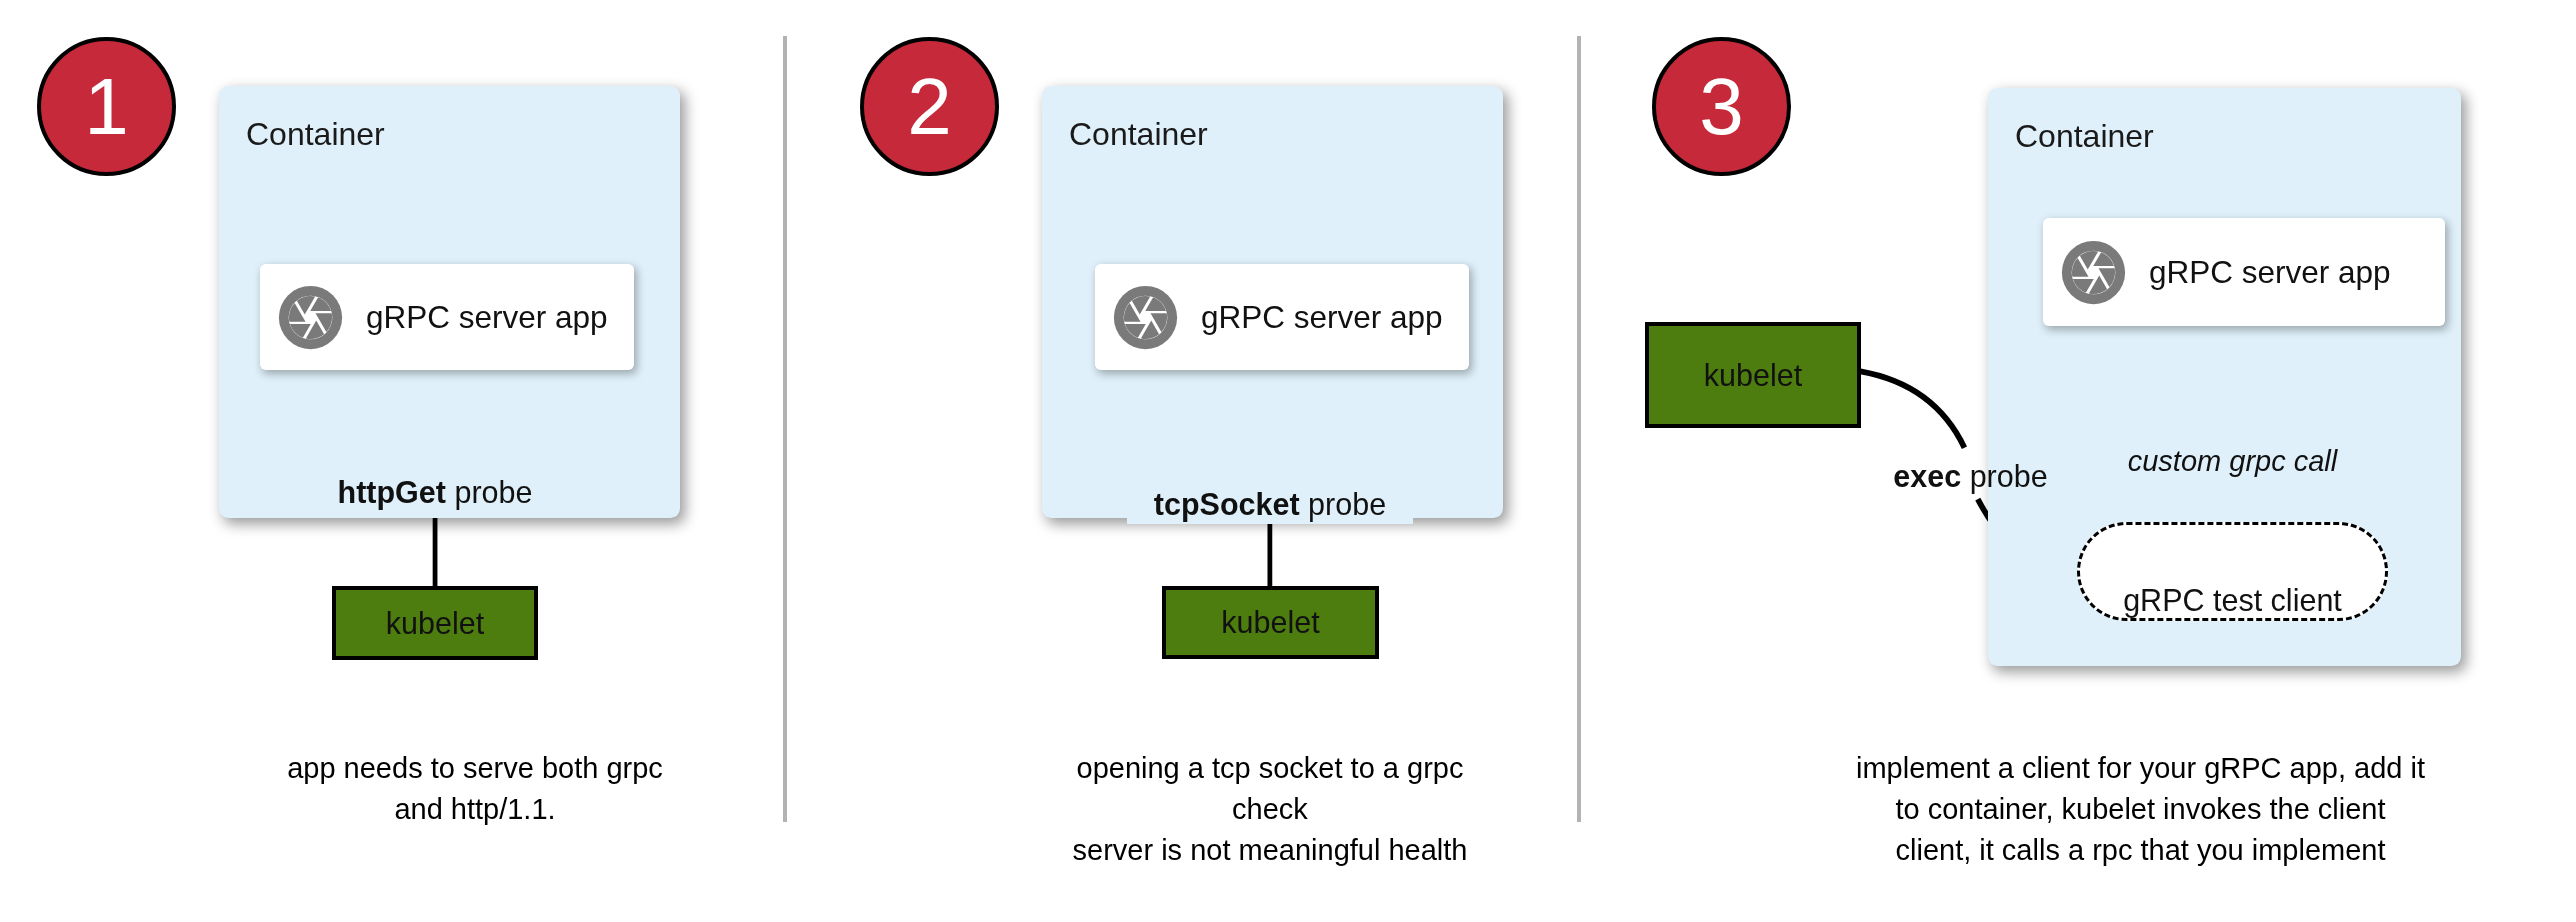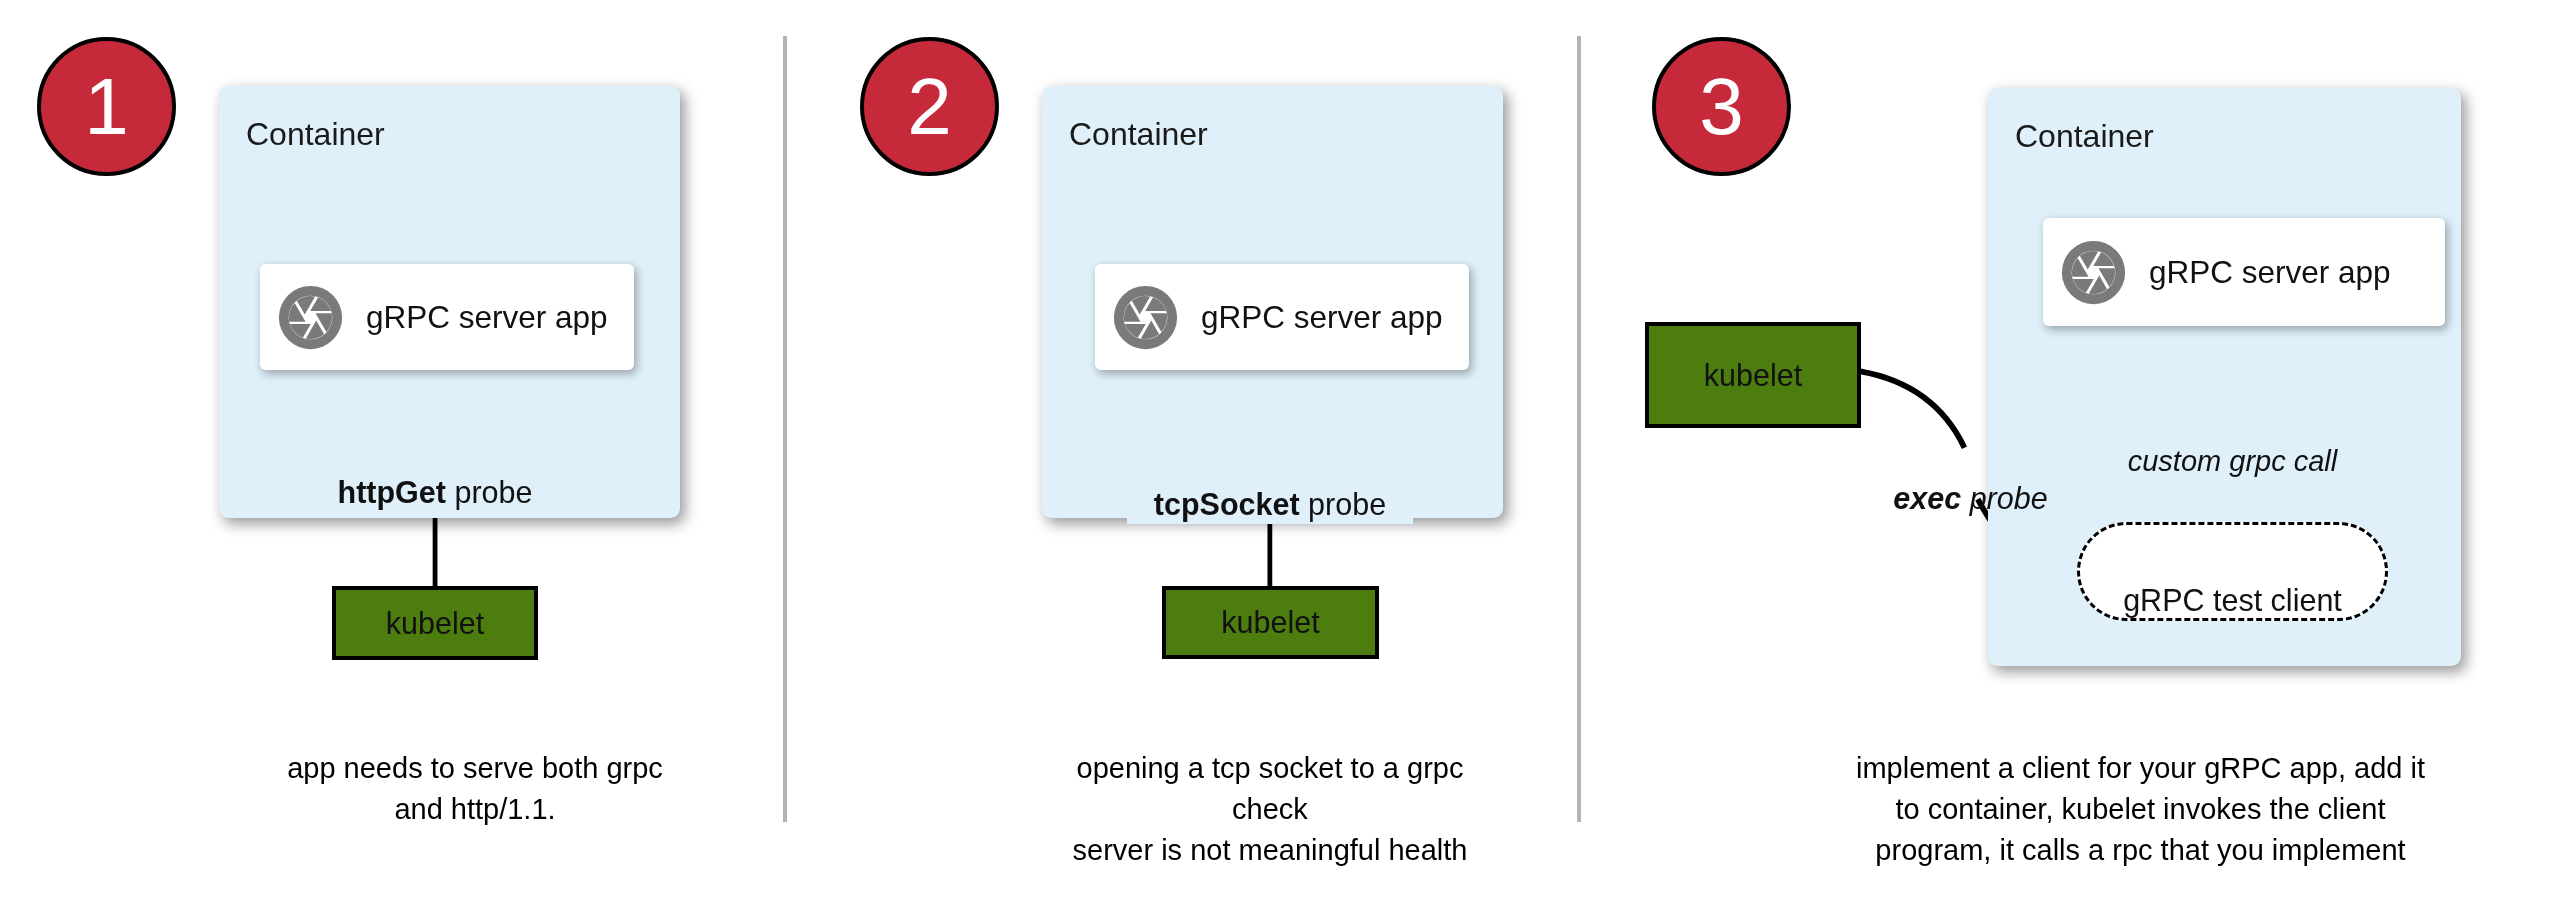--- a/index.html
+++ b/index.html
@@ -145,25 +145,25 @@
     <circle cx="12" cy="12" r="7.6" fill="#FFFFFF"></circle>
     <g transform="translate(12 12) scale(0.75) translate(-12 -12)">
       <path fill="#7A7A7A" d="M9.4 10.5l4.77-8.26C13.47 2.09 12.75 2 12 2c-2.4 0-4.6.85-6.32 2.25l3.66 6.35.06-.1zM21.54 9c-.92-2.92-3.15-5.26-6-6.34L11.88 9h9.66zm.26 1h-7.49l.29.5 4.76 8.25C21 16.97 22 14.61 22 12c0-.69-.07-1.35-.2-2zM8.54 12l-3.9-6.75C3.01 7.03 2 9.39 2 12c0 .69.07 1.35.2 2h7.49l-1.15-2zm-6.08 3c.92 2.92 3.15 5.26 6 6.34L12.12 15H2.46zm11.27 0l-3.9 6.76c.7.15 1.42.24 2.17.24 2.4 0 4.6-.85 6.32-2.25l-3.66-6.35-.93 1.6z"></path>
     </g>
   </svg>
   <span class="label">gRPC server app</span>
 </div>
 <div class="kubelet-box" style="left:1645px;top:322px;width:216px;height:106px;">
   <span>kubelet</span>
 </div>
-<div class="exec-label" style="left:1856px;top:481px;width:229px;font-style:italic;">
+<div class="exec-label" style="left:1856px;top:459px;width:229px;">
   <b>exec</b><span> probe</span>
 </div>
 <div class="call-label" style="left:2080px;top:443px;width:305px;font-style:italic;">custom grpc call</div>
 <div class="test-client-pill" style="left:2077px;top:522px;width:311px;height:99px;">
   <span>gRPC test client</span>
 </div>
 <div class="caption" style="left:1797px;top:721px;width:687px;">
   <div>implement a client for your gRPC app, add it</div>
   <div>to container, kubelet invokes the client</div>
-  <div>program, it calls a rpc that you implement</div>
+  <div>client, it calls a rpc that you implement</div>
 </div>
 
 
 </body></html>

